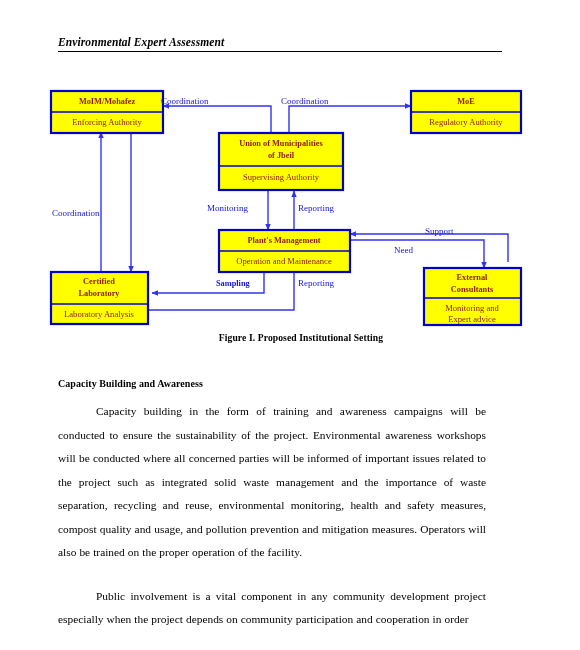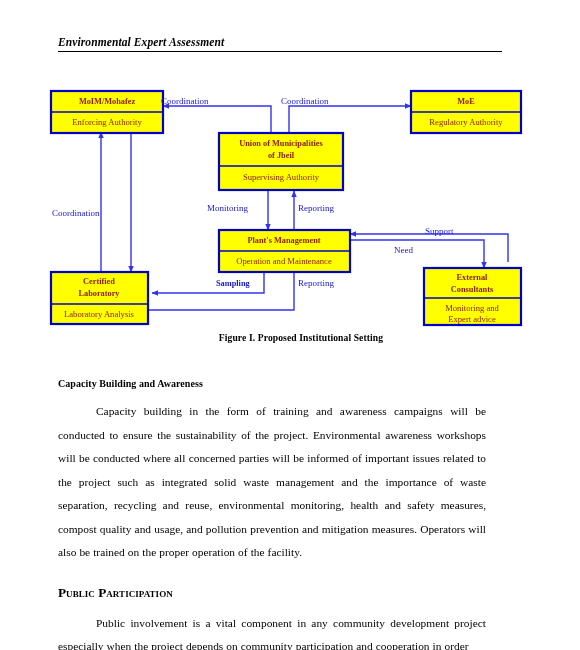--- a/index.html
+++ b/index.html
@@ -212,17 +212,16 @@
 <div id="figure-caption">Figure I.  Proposed Institutional Setting</div>
 
 <div id="body-copy">
 
   <div class="sec-block">
     <h2 class="sec-head">Capacity Building and Awareness</h2>
     <p class="para">Capacity building in the form of training and awareness campaigns will be conducted to ensure the sustainability of the project.  Environmental awareness workshops will be conducted where all concerned parties will be informed of important issues related to the project such as integrated solid waste management and the importance of waste separation, recycling and reuse, environmental monitoring, health and safety measures, compost quality and usage, and pollution prevention and mitigation measures.  Operators will also be trained on the proper operation of the facility.</p>
   </div>
 
   <div class="sec-block">
-    <h2 class="sec-head smallcaps">Public Participation</h2>
     <p class="para">Public involvement is a vital component in any community development project especially when the project depends on community participation and cooperation in order</p>
   </div>
 
 </div>
 
 </body></html>

